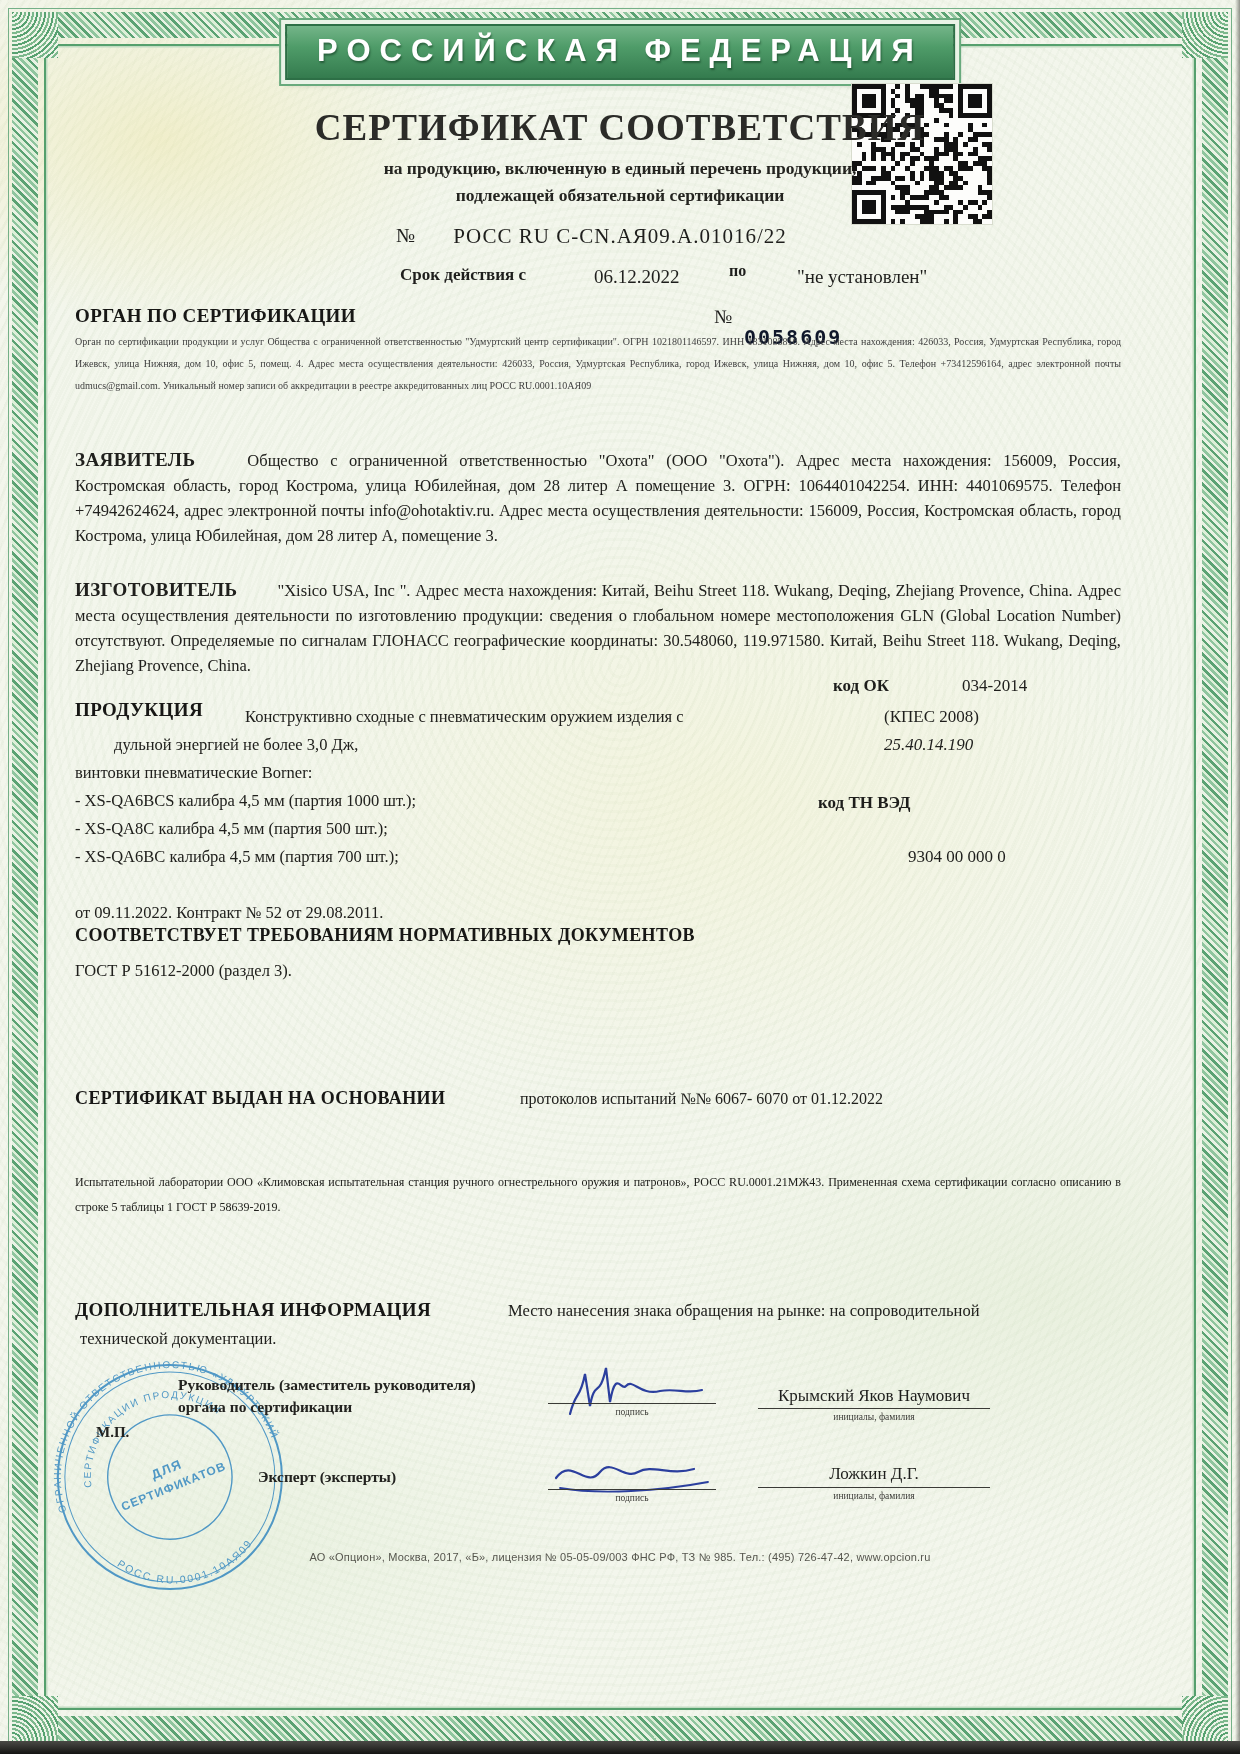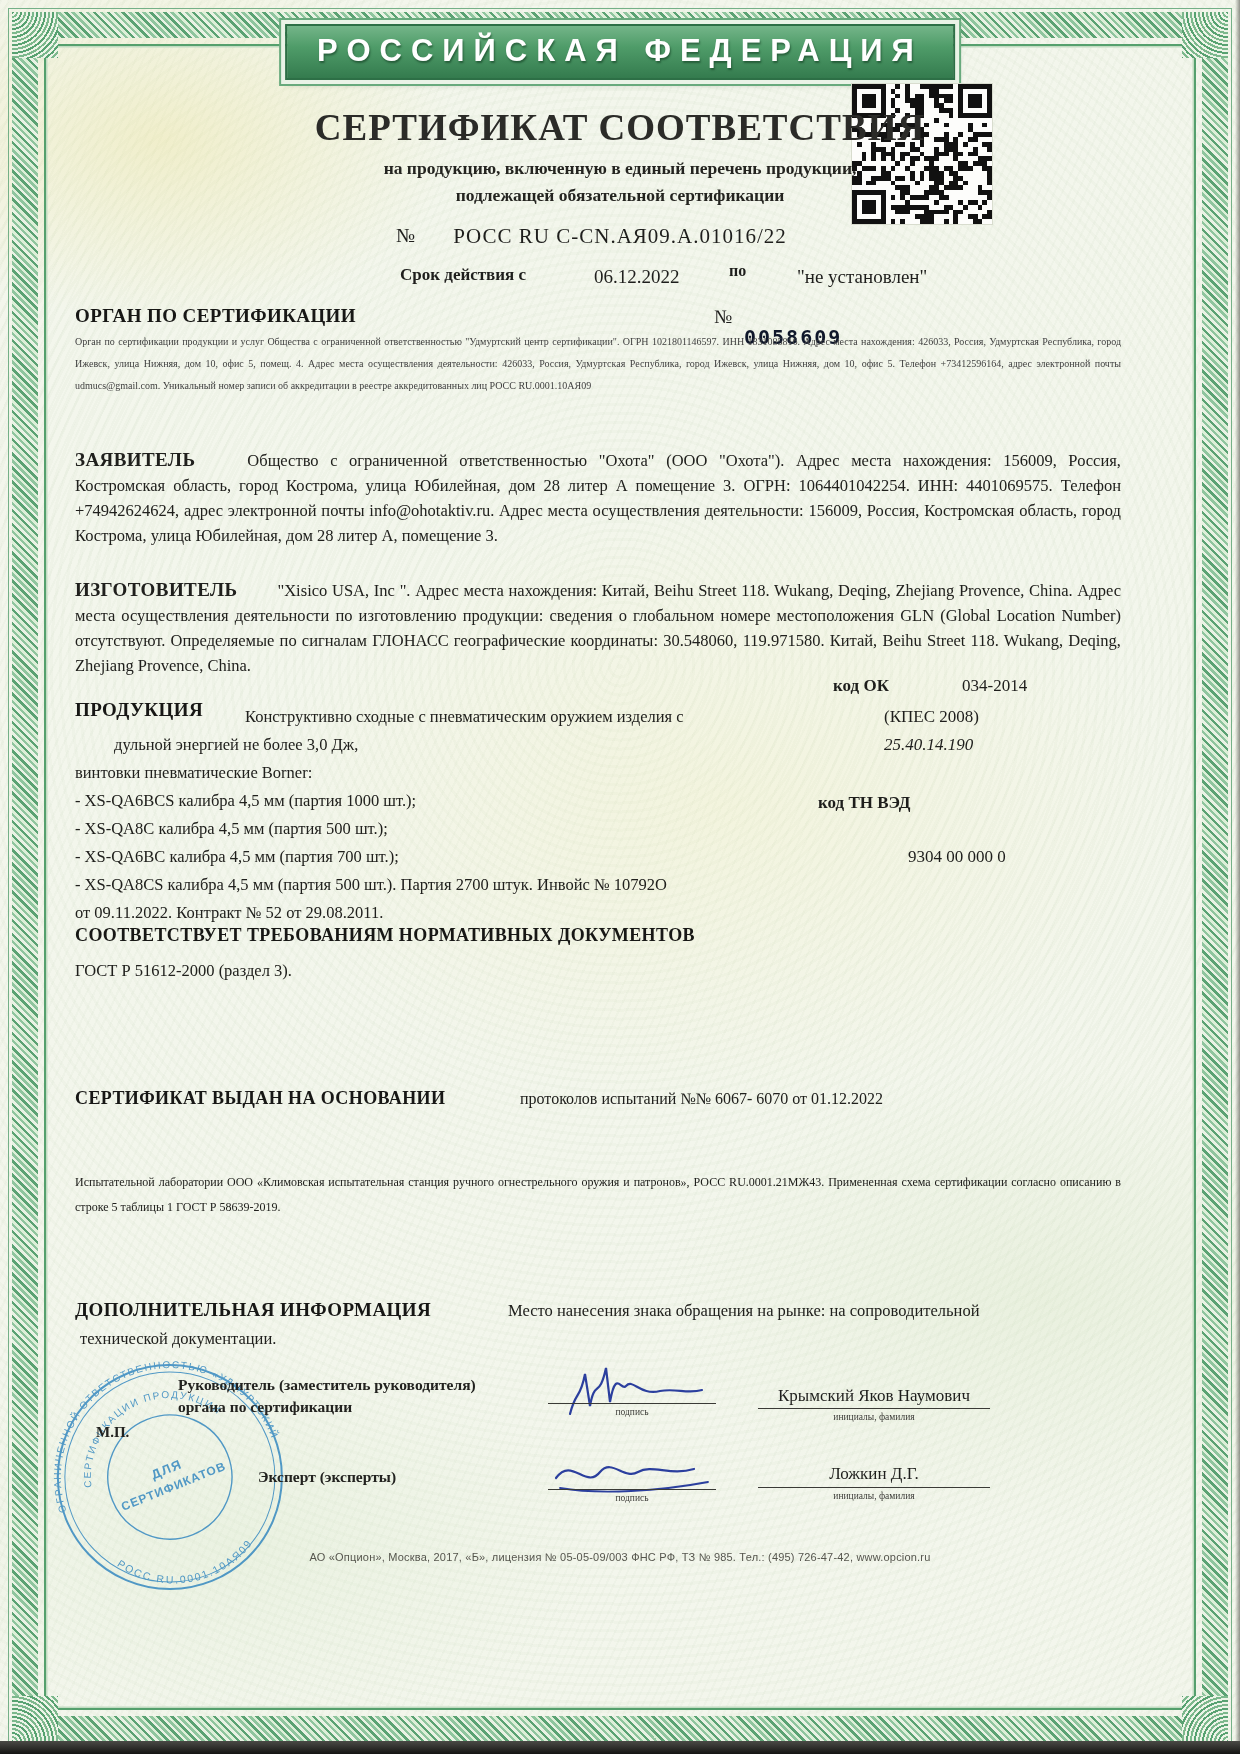--- a/index.html
+++ b/index.html
@@ -446,21 +446,20 @@
   <div class="abs line-txt" style="top:707px; left:245px;">Конструктивно сходные с пневматическим оружием изделия с</div>
   <div class="abs code-val" style="top:707px; left:884px;">(КПЕС 2008)</div>
   <div class="abs line-txt" style="top:735px; left:75px;margin-left:39px;">дульной энергией не более 3,0 Дж,</div>
   <div class="abs code-val" style="top:735px; left:884px;font-style:italic;">25.40.14.190</div>
   <div class="abs line-txt" style="top:763px; left:75px;">винтовки пневматические Borner:</div>
   <div class="abs line-txt" style="top:791px; left:75px;">- XS-QA6BCS калибра 4,5 мм (партия 1000 шт.);</div>
   <div class="abs code-label" style="top:793px; left:818px;">код ТН ВЭД</div>
   <div class="abs line-txt" style="top:819px; left:75px;">- XS-QA8C калибра 4,5 мм (партия 500 шт.);</div>
   <div class="abs line-txt" style="top:847px; left:75px;">- XS-QA6BC калибра 4,5 мм (партия 700 шт.);</div>
   <div class="abs code-val" style="top:847px; left:908px;">9304 00 000 0</div>
-  <div class="abs line-txt" style="top:875px; left:75px;">- XS-QA8CS калибра 4,5 мм (партия 500 шт.). Партия 2700 штук. Инвойс № 10792О</div>
   <div class="abs line-txt" style="top:903px; left:75px;">от 09.11.2022. Контракт № 52 от 29.08.2011.</div>
 
   <div class="abs sec-h" style="top:925px; left:75px; font-size:18px;">СООТВЕТСТВУЕТ ТРЕБОВАНИЯМ НОРМАТИВНЫХ ДОКУМЕНТОВ</div>
   <div class="abs line-txt" style="top:961px; left:75px;">ГОСТ Р 51612-2000 (раздел 3).</div>
 
   <div class="abs sec-h" style="top:1088px; left:75px; font-size:18px;">СЕРТИФИКАТ ВЫДАН НА ОСНОВАНИИ</div>
   <div class="abs line-txt" style="top:1090px; left:520px; font-size:16px;">протоколов испытаний №№ 6067- 6070 от 01.12.2022</div>
   <div class="abs body-txt2" style="top:1170px; left:75px; width:1046px; font-size:12px;">Испытательной лаборатории ООО «Климовская испытательная станция ручного огнестрельного оружия и патронов», РОСС RU.0001.21МЖ43. Примененная схема сертификации согласно описанию в строке 5 таблицы 1 ГОСТ Р 58639-2019.</div>
 
   <div class="abs sec-h" style="top:1299px; left:75px;">ДОПОЛНИТЕЛЬНАЯ ИНФОРМАЦИЯ</div>

